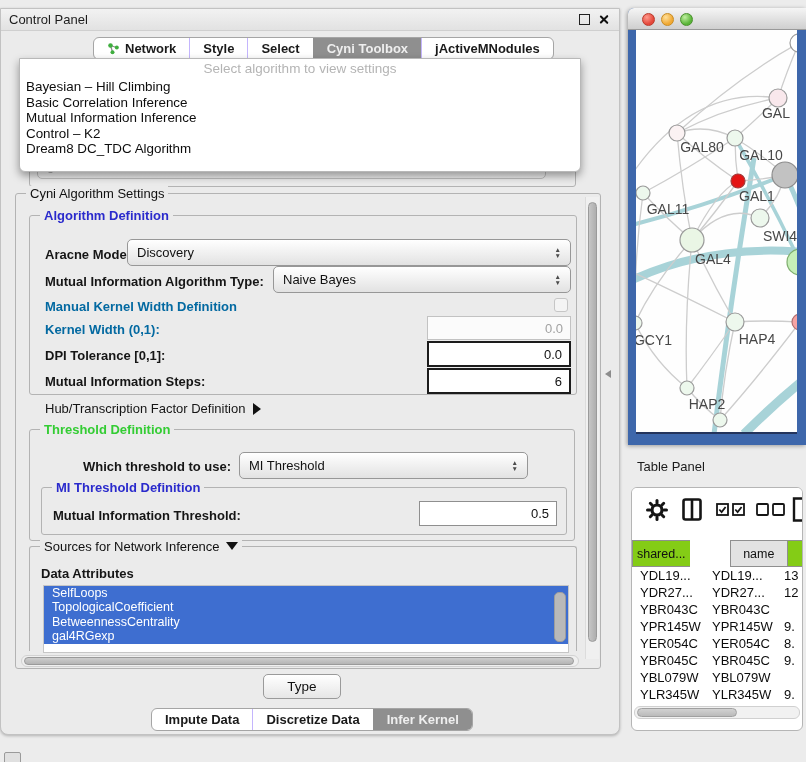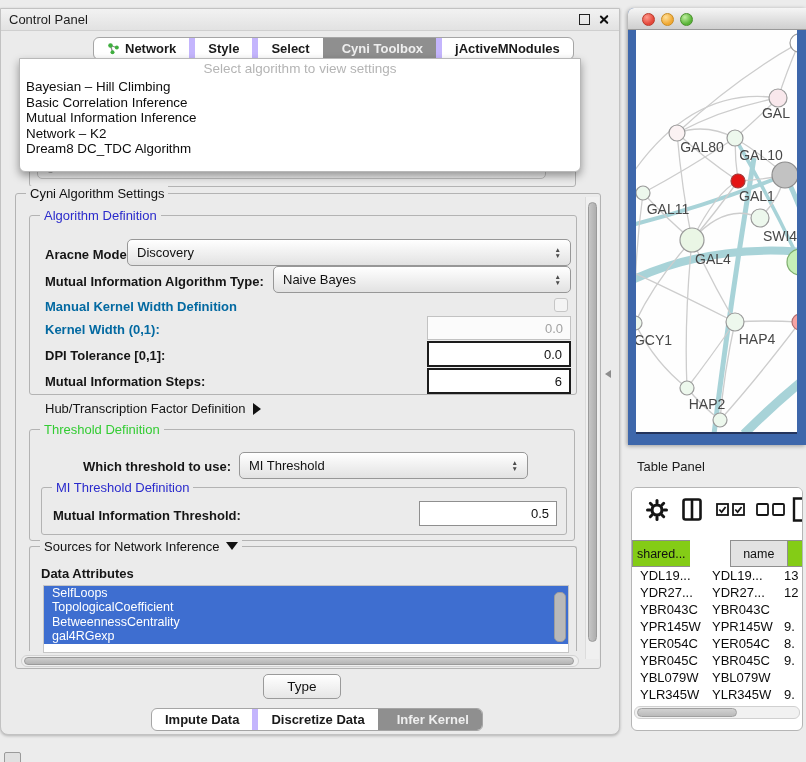--- a/index.html
+++ b/index.html
@@ -15,26 +15,26 @@
   .cp-win-icons{margin-left:auto;display:flex;align-items:center;gap:8px;padding-right:10px;}
   .float-box{width:9px;height:9px;border:1.6px solid #222;}
   .close-x{width:11px;height:11px;position:relative;}
   .close-x:before,.close-x:after{content:"";position:absolute;left:5px;top:0;width:2.4px;height:11px;background:#111;border-radius:1px;}
   .close-x:before{transform:rotate(45deg);} .close-x:after{transform:rotate(-45deg);}
 
   
   .tabbar{position:absolute;display:flex;background:#fff;border:1px solid #a5a5a5;border-radius:6px;
     overflow:hidden;height:23px;box-sizing:border-box;font-size:13px;font-weight:bold;color:#1a1a1a;align-items:stretch;}
   .tab{display:flex;align-items:center;justify-content:center;padding:0 13px;white-space:nowrap;gap:5px;}
-  .tab+.tab{border-left:6px solid #c4b5fd;justify-content:flex-end;}
+  .tab+.tab{border-left:1px solid #c4b5fd;justify-content:flex-end;}
   .tab.selected{background:#8f8f8f;color:#efefef;border-left-color:#8f8f8f;}
 
   
   .gb{position:absolute;border:1px solid #b3b3b3;border-radius:3px;box-sizing:border-box;}
-  .gb-legend{position:absolute;top:-8px;left:10px;background:#ebebeb;padding:0 4px;font-size:13px;font-weight:normal;color:#111;white-space:nowrap;}
+  .gb-legend{position:absolute;top:-8px;left:10px;background:#ebebeb;padding:0 4px;font-size:13px;font-weight:bold;color:#111;white-space:nowrap;}
   .gb-legend.blue{color:#2a2acc;} .gb-legend.green{color:#33cc33;} .gb-legend.plainw{font-weight:normal;}
 
   .lbl{position:absolute;font-size:13px;font-weight:bold;color:#151515;white-space:nowrap;}
   .lbl.dis{color:#0369a1;}
 
   .combo{position:absolute;border:1px solid #979797;border-radius:5px;background:linear-gradient(#ffffff,#e2e2e2);
     font-size:13px;color:#111;display:flex;align-items:center;padding:0 9px;box-sizing:border-box;}
   .combo.focused{border-color:#5b8ed6;box-shadow:0 0 5px 2px #8db7ea;}
   .combo.dis{color:#9e9e9e;background:linear-gradient(#fbfbfb,#ececec);border-color:#bdbdbd;}
   .stepper{margin-left:auto;display:flex;flex-direction:column;align-items:center;color:#4a4a4a;font-size:6.5px;line-height:5.5px;padding-left:6px;}
@@ -152,21 +152,21 @@
           <span>▼</span>
         </span>
     </div>
 
     <div class="algo-dd">
       <div class="dd-prompt">Select algorithm to view settings</div>
       <div id="dd-items">
           <div class="dd-item">Bayesian – Hill Climbing</div>
           <div class="dd-item">Basic Correlation Inference</div>
           <div class="dd-item">Mutual Information Inference</div>
-          <div class="dd-item">Network – K2</div>
+          <div class="dd-item">Control – K2</div>
           <div class="dd-item">Dream8 DC_TDC Algorithm</div>
         </div>
     </div>
 
     <div class="gb" style="left:14px;top:184px;width:586px;height:476px;">
       <span class="gb-legend plainw">Cyni Algorithm Settings</span>
     </div>
 
     <div class="gb" style="left:28px;top:206px;width:548px;height:180px;">
       <span class="gb-legend blue">Algorithm Definition</span>

